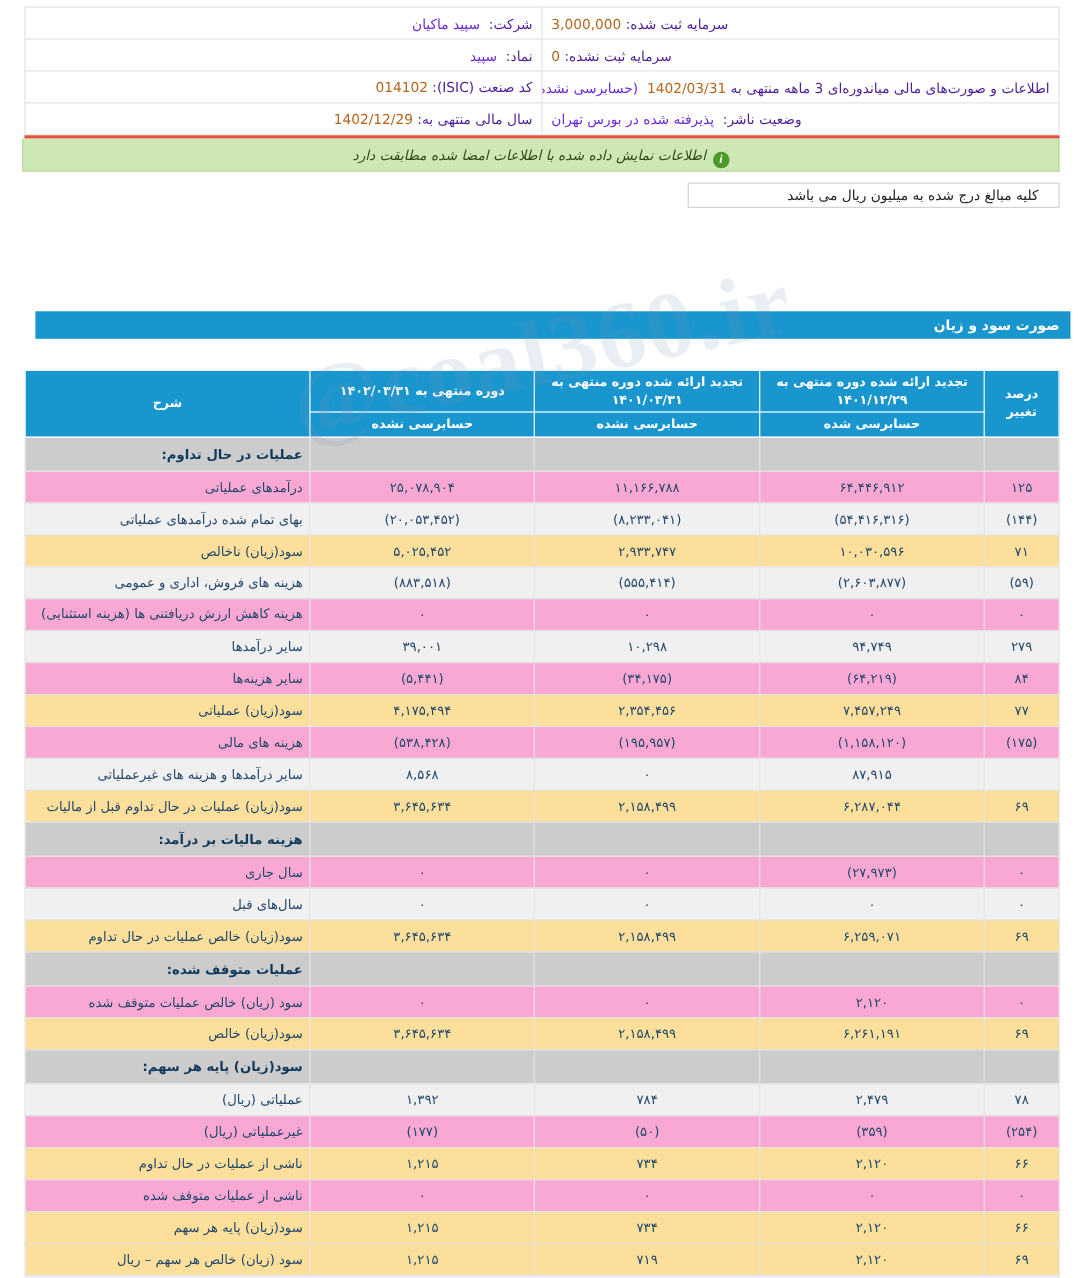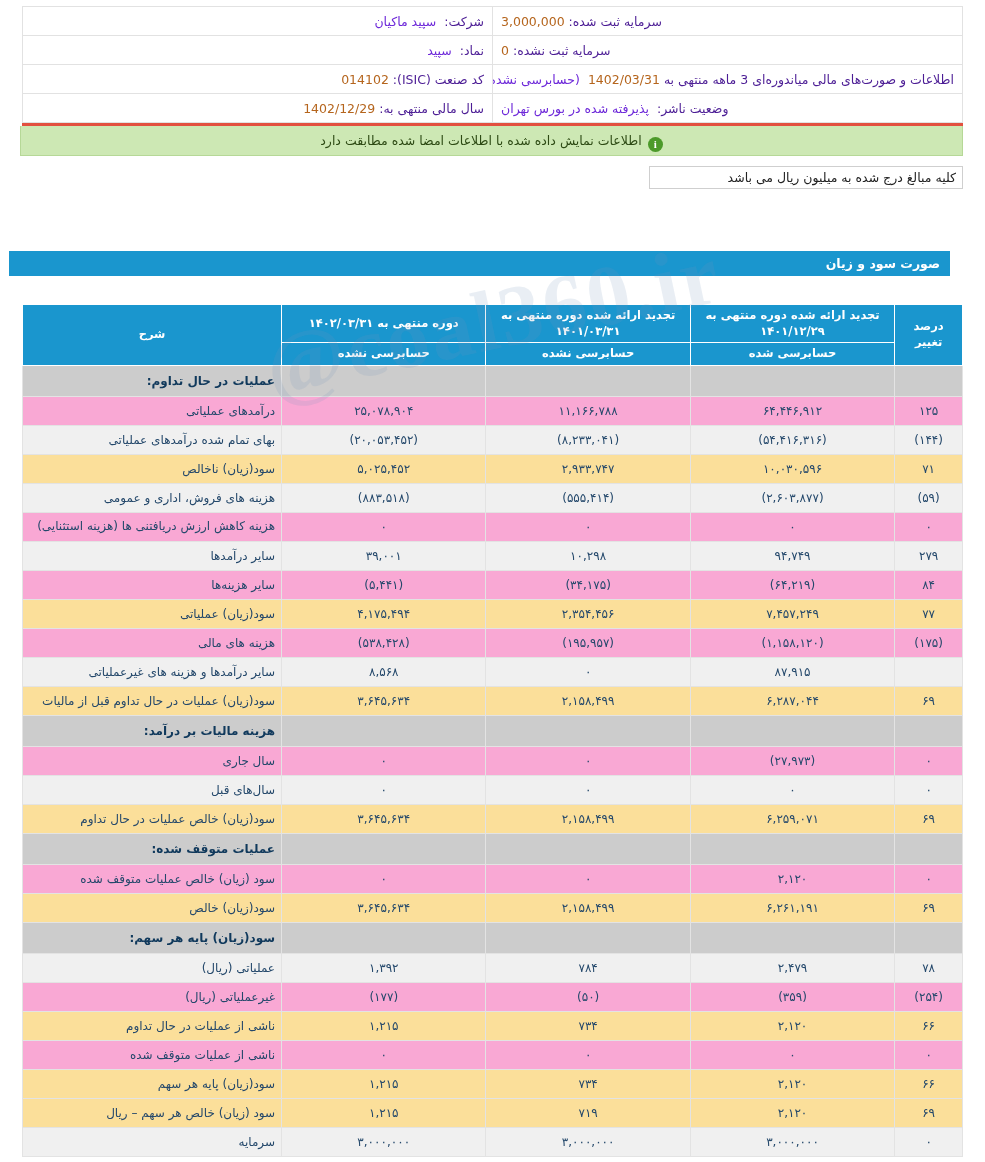--- a/index.html
+++ b/index.html
@@ -75,20 +75,21 @@
     width: 941px;
     margin: 0 22px;
     background: #cde8b4;
     border: 1px solid #b6d897;
     border-top: none;
     height: 29px;
     line-height: 29px;
     text-align: center;
     font-size: 12.5px;
     color: #2d4a14;
+    font-style: italic;
   }
   .info-icon {
     display: inline-block;
     width: 15px; height: 15px;
     border-radius: 50%;
     background: #4c9a2a;
     color: #fff;
     font-size: 11px;
     font-weight: bold;
     line-height: 15px;
@@ -97,29 +98,29 @@
     margin-left: 6px;
     font-family: "Liberation Serif", serif;
   }
   .unit-box {
     margin: 10px 22px 0 22px;
     width: 300px;
     border: 1px solid #cfcfcf;
     background: #fff;
     height: 21px;
     line-height: 21px;
-    padding: 0 6px;
+    padding: 0 18px;
     font-size: 12.5px;
     color: #222;
     text-align: right;
   }
 
   
   .spacer-lg { height: 62px; }
-  .section-wrap { padding: 0 35px; }
+  .section-wrap { padding: 0 12px; margin-top: 32px; }
   .section-bar {
     width: 941px;
     background: #1a96ce;
     color: #fff;
     font-size: 12.5px;
     font-weight: bold;
     height: 25px;
     line-height: 25px;
     padding: 0 10px;
     box-sizing: border-box;

